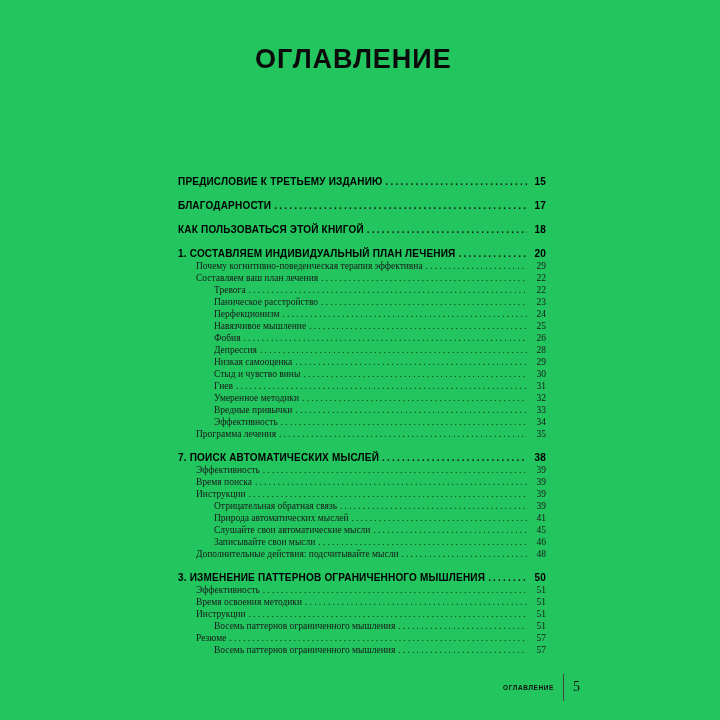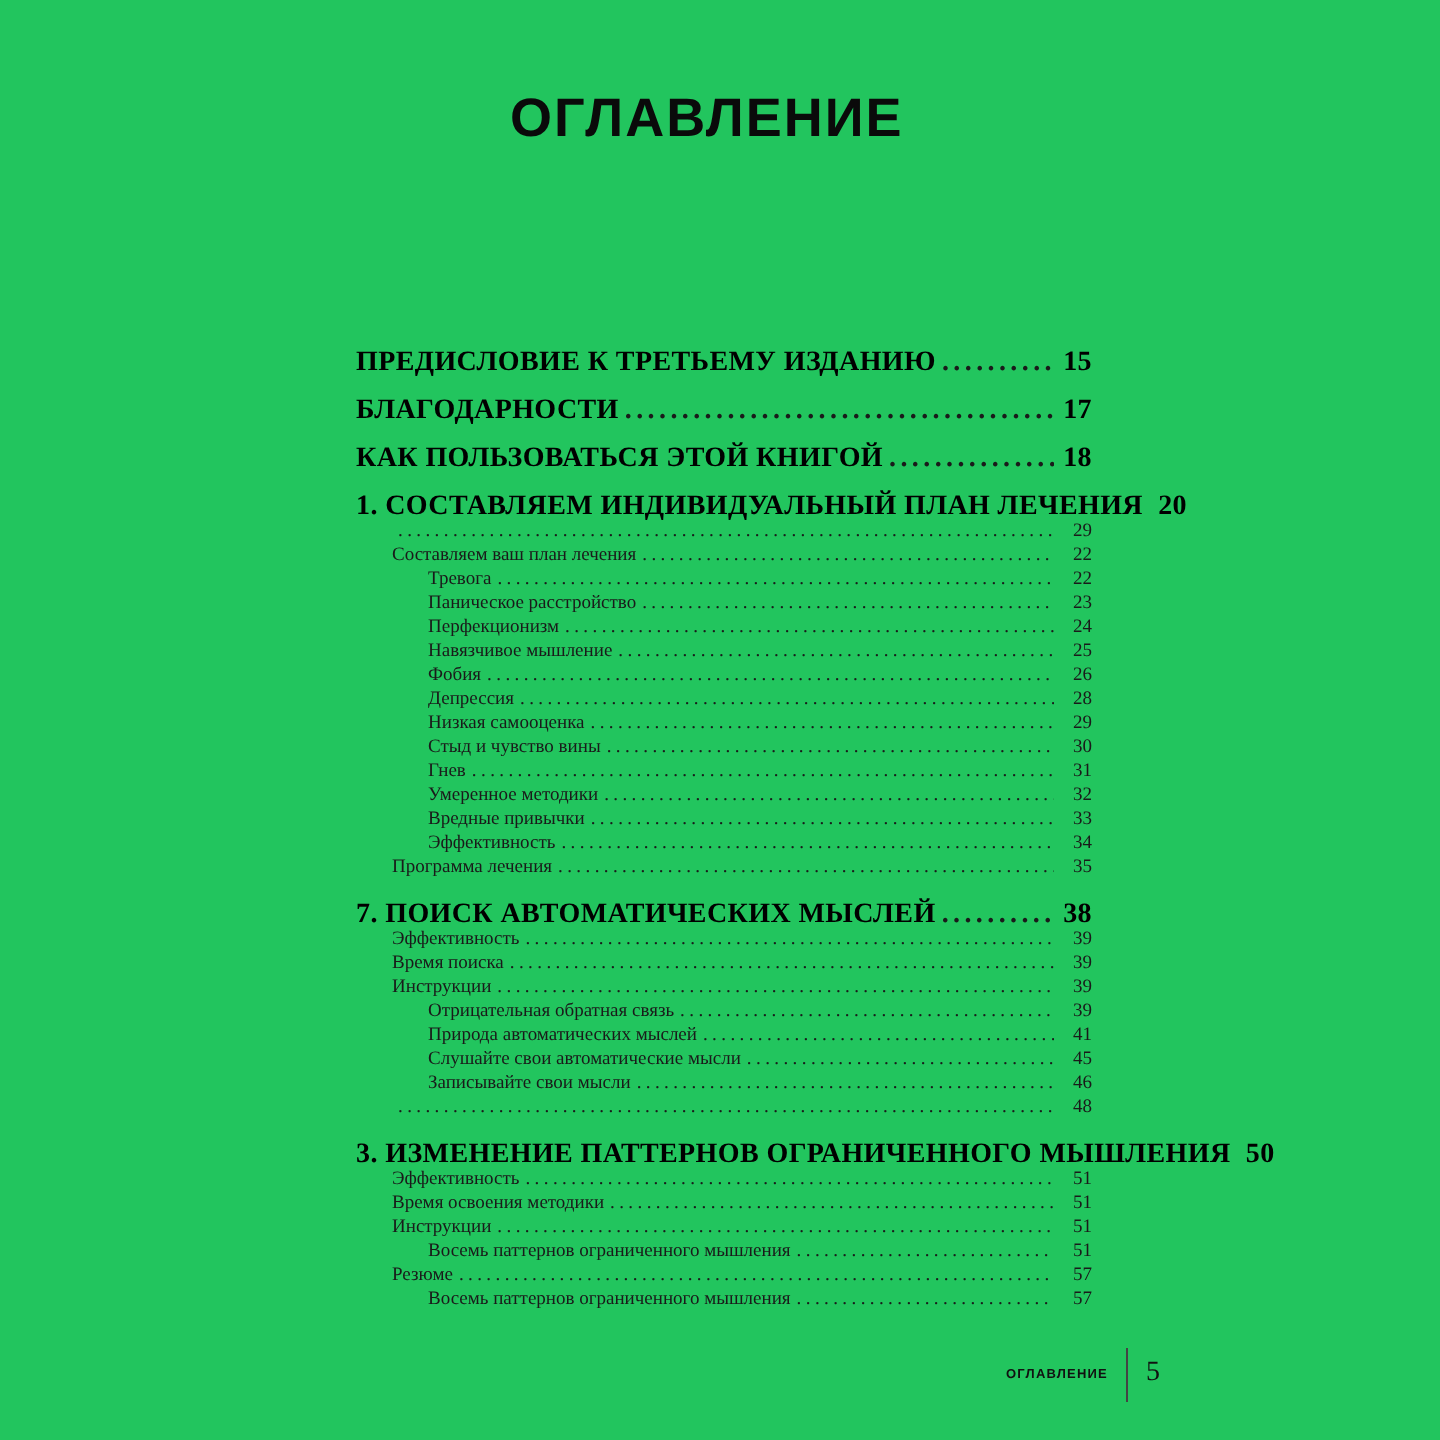--- a/index.html
+++ b/index.html
@@ -34,23 +34,23 @@
     width: 368px;
   }
   .toc-row {
     display: flex;
     align-items: baseline;
     line-height: 12px;
     font-size: 9.5px;
     color: #1a1a1a;
   }
   .toc-row.heading {
-    font-family: Liberation Serif, serif;
+    font-family: Liberation Sans, sans-serif;
     font-weight: 700;
-    font-size: 14px;
+    font-size: 10px;
     letter-spacing: 0.2px;
     margin-top: 12px;
     color: #000000;
   }
   .toc-row.heading:first-child { margin-top: 0; }
   .toc-row.level-1 { padding-left: 18px; }
   .toc-row.level-2 { padding-left: 36px; }
   .toc-label { white-space: nowrap; }
   .toc-dots {
     flex: 1;
@@ -117,20 +117,21 @@
         <span class="toc-label">КАК ПОЛЬЗОВАТЬСЯ ЭТОЙ КНИГОЙ</span>
         <span class="toc-dots">................................................................................................................................................................</span>
         <span class="toc-page">18</span>
       </div>
       <div class="toc-row level-0 heading">
         <span class="toc-label">1. СОСТАВЛЯЕМ ИНДИВИДУАЛЬНЫЙ ПЛАН ЛЕЧЕНИЯ</span>
         <span class="toc-dots">................................................................................................................................................................</span>
         <span class="toc-page">20</span>
       </div>
       <div class="toc-row level-1">
+        <span class="toc-label">Почему когнитивно-поведенческая терапия эффективна</span>
         <span class="toc-dots">................................................................................................................................................................</span>
         <span class="toc-page">29</span>
       </div>
       <div class="toc-row level-1">
         <span class="toc-label">Составляем ваш план лечения</span>
         <span class="toc-dots">................................................................................................................................................................</span>
         <span class="toc-page">22</span>
       </div>
       <div class="toc-row level-2">
         <span class="toc-label">Тревога</span>
@@ -231,20 +232,21 @@
         <span class="toc-label">Слушайте свои автоматические мысли</span>
         <span class="toc-dots">................................................................................................................................................................</span>
         <span class="toc-page">45</span>
       </div>
       <div class="toc-row level-2">
         <span class="toc-label">Записывайте свои мысли</span>
         <span class="toc-dots">................................................................................................................................................................</span>
         <span class="toc-page">46</span>
       </div>
       <div class="toc-row level-1">
+        <span class="toc-label">Дополнительные действия: подсчитывайте мысли</span>
         <span class="toc-dots">................................................................................................................................................................</span>
         <span class="toc-page">48</span>
       </div>
       <div class="toc-row level-0 heading">
         <span class="toc-label">3. ИЗМЕНЕНИЕ ПАТТЕРНОВ ОГРАНИЧЕННОГО МЫШЛЕНИЯ</span>
         <span class="toc-dots">................................................................................................................................................................</span>
         <span class="toc-page">50</span>
       </div>
       <div class="toc-row level-1">
         <span class="toc-label">Эффективность</span>

